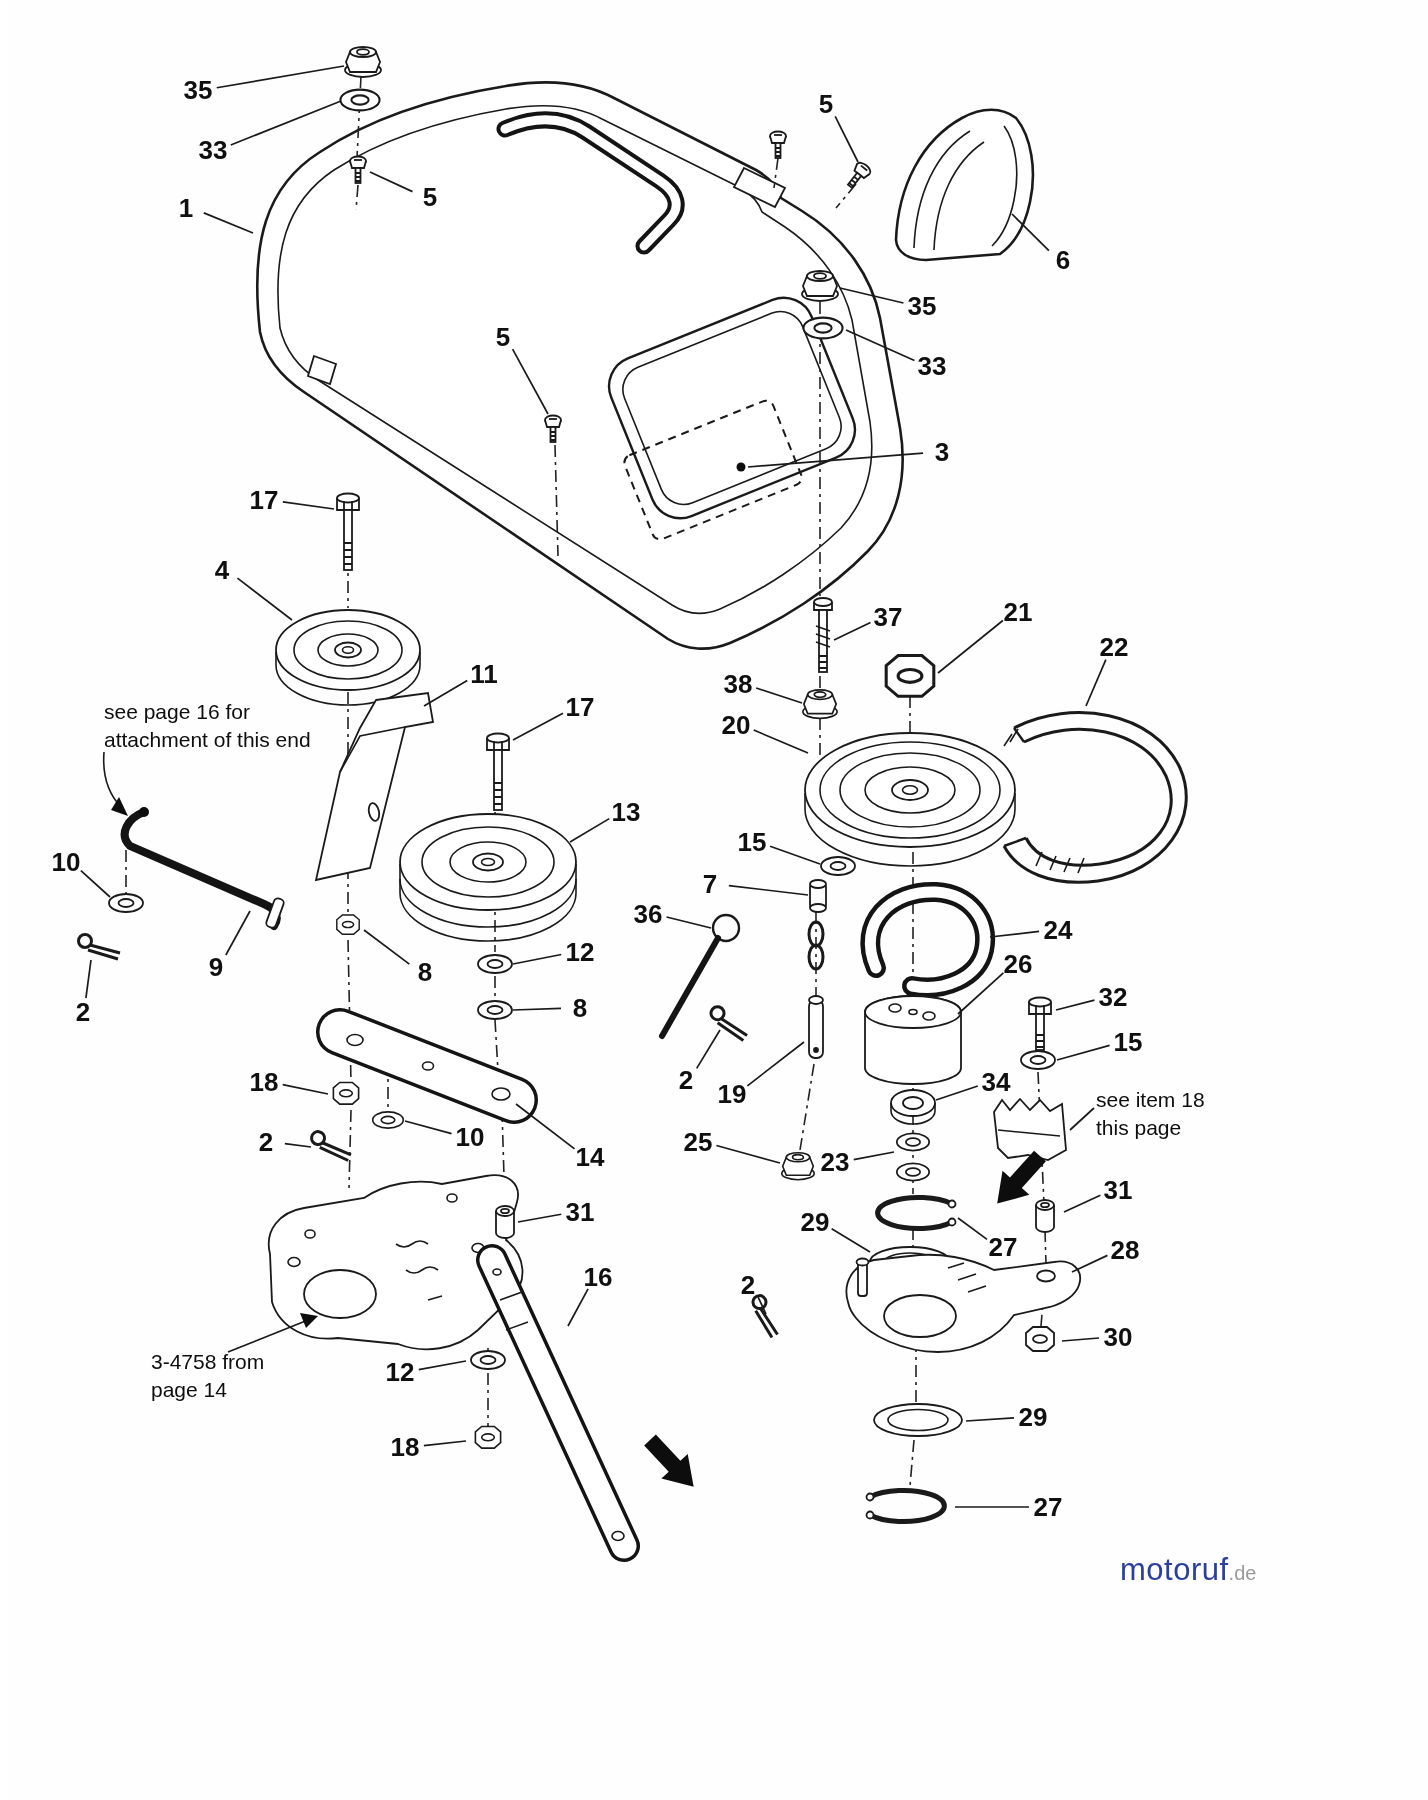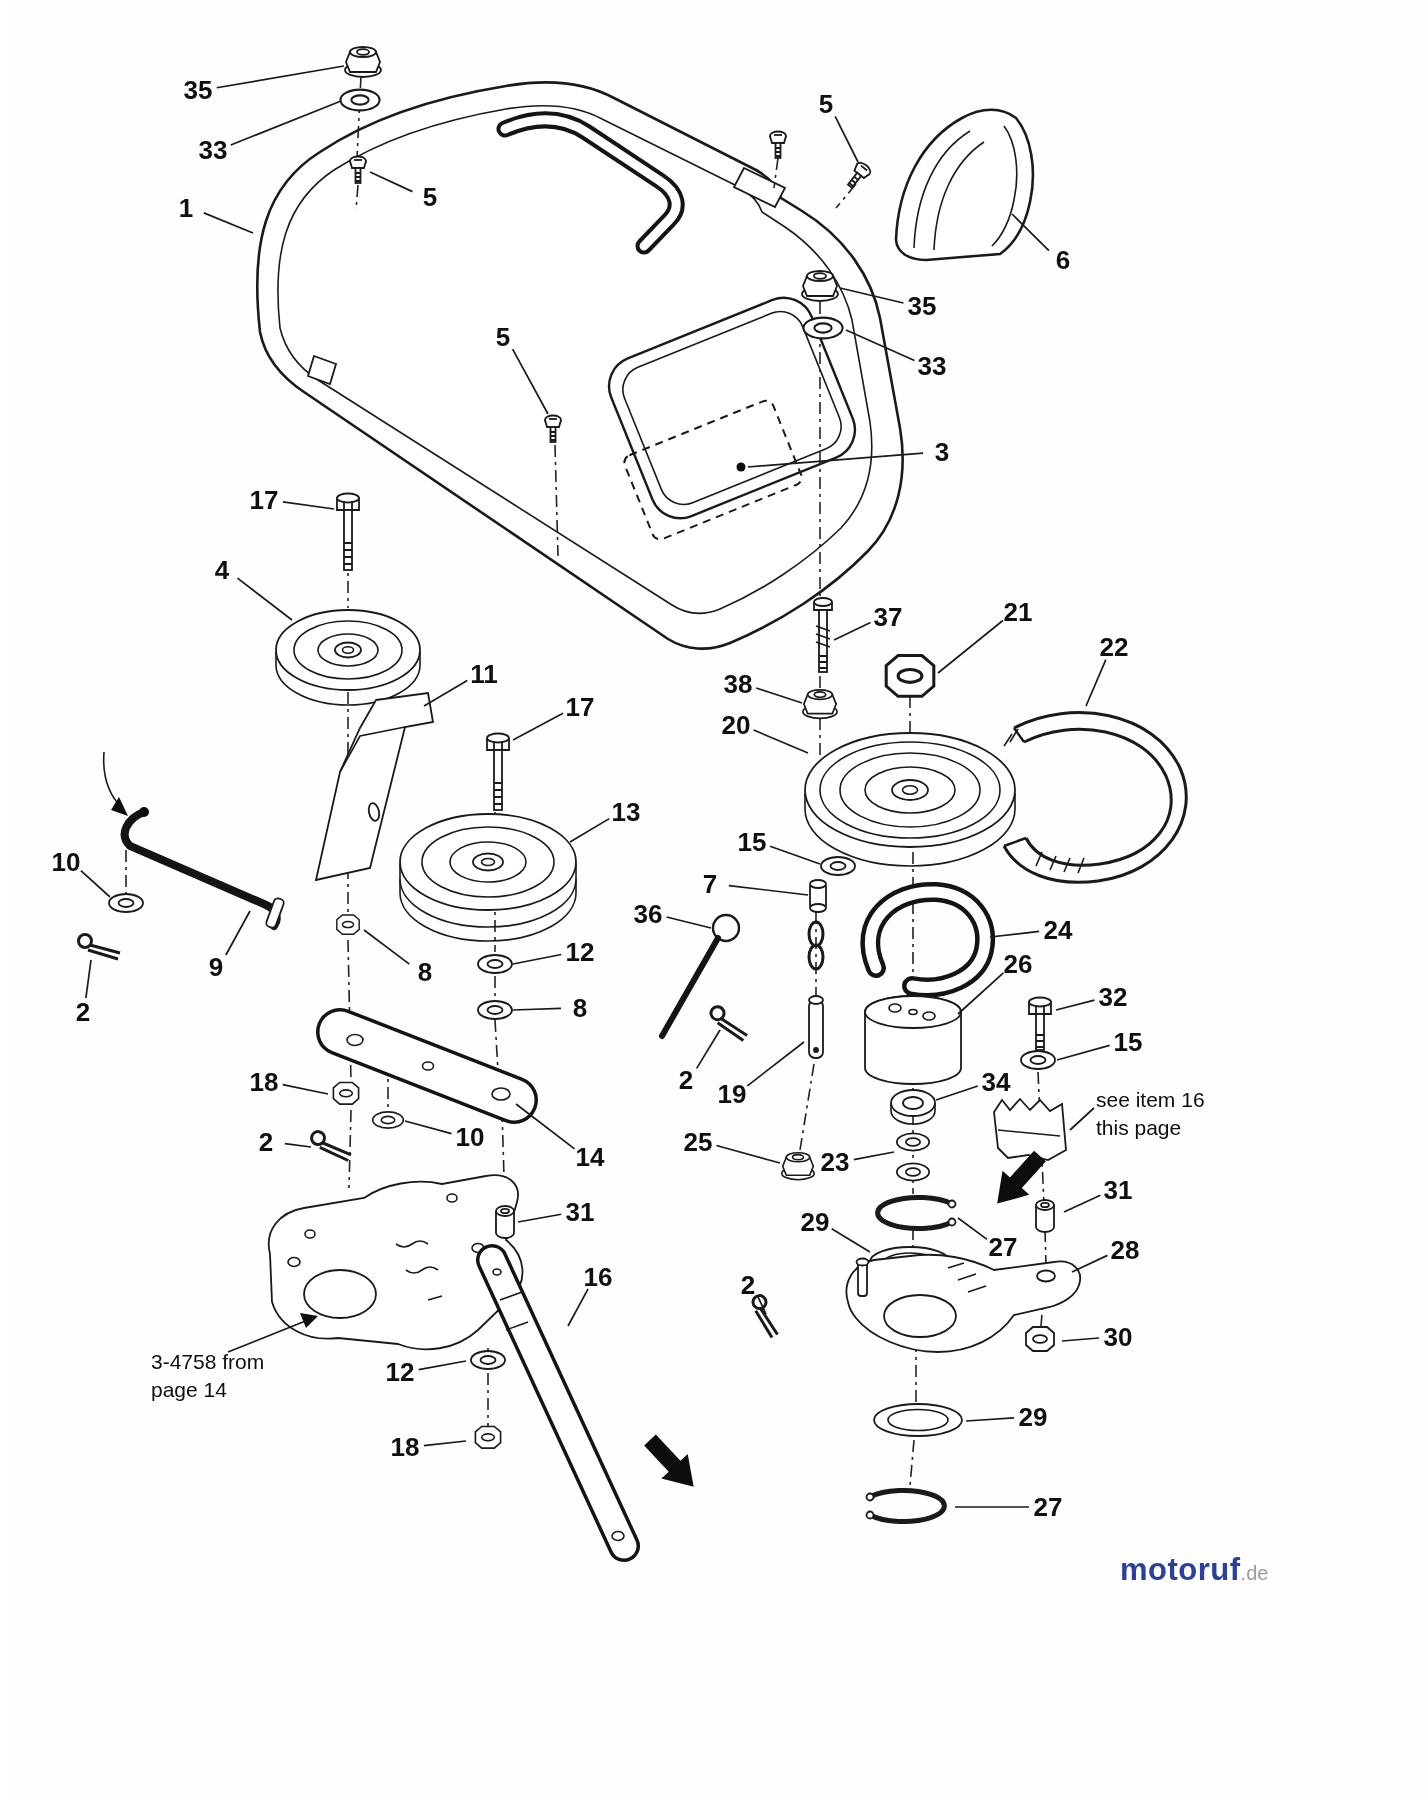--- a/index.html
+++ b/index.html
@@ -19,21 +19,21 @@
   .leader{stroke:#1a1a1a;stroke-width:1.7;}
   .co-text{font:bold 26px "Liberation Sans", sans-serif;fill:#101010;}
   .blk {fill:#0d0d0d;stroke:none;}
   .snapArc{stroke:#1a1a1a;stroke-width:5;fill:none;}
   .cot {fill:none;stroke:#1a1a1a;stroke-width:3;}
   .capO{stroke:#141414;fill:none;stroke-linecap:round;}
   .capI{stroke:#ffffff;fill:none;stroke-linecap:round;}
 
   .note{position:absolute;font-size:21px;line-height:1.32;white-space:pre-line;color:#0e0e0e;}
   .watermark{position:absolute;left:1112px;top:1552px;}
-  .wm-brand{font-weight:bold;font-size:31px;color:#2b3f9e;letter-spacing:0.5px;}
+  .wm-brand{font-weight:normal;font-size:31px;color:#2b3f9e;letter-spacing:0.5px;}
   .wm-suffix{font-size:20px;color:#9a9a9a;}
 </style>
 </head>
 <body>
 
 <div class="stage">
 
 <svg width="1428" height="1800" viewBox="0 0 1428 1800">
 
   <defs>
@@ -455,21 +455,23 @@
         <text x="590" y="1286" text-anchor="middle" class="co-text">16</text>
         <text x="740" y="1294" text-anchor="middle" class="co-text">2</text>
         <text x="1110" y="1346" text-anchor="middle" class="co-text">30</text>
         <text x="392" y="1381" text-anchor="middle" class="co-text">12</text>
         <text x="1025" y="1426" text-anchor="middle" class="co-text">29</text>
         <text x="397" y="1456" text-anchor="middle" class="co-text">18</text>
         <text x="1040" y="1516" text-anchor="middle" class="co-text">27</text>
       </g>
 </svg>
 
-<div class="note" style="left:1088px;top:1086px">see item 16
+<div class="note" style="left:96px;top:698px">see page 16 for
+attachment of this end</div>
+<div class="note" style="left:1088px;top:1086px">see item 18
 this page</div>
 <div class="note" style="left:143px;top:1348px">3-4758 from
 page 14</div>
 
 <div class="watermark">
   <span class="wm-brand">motoruf</span><span class="wm-suffix">.de</span>
 </div>
 
 </div>
 

